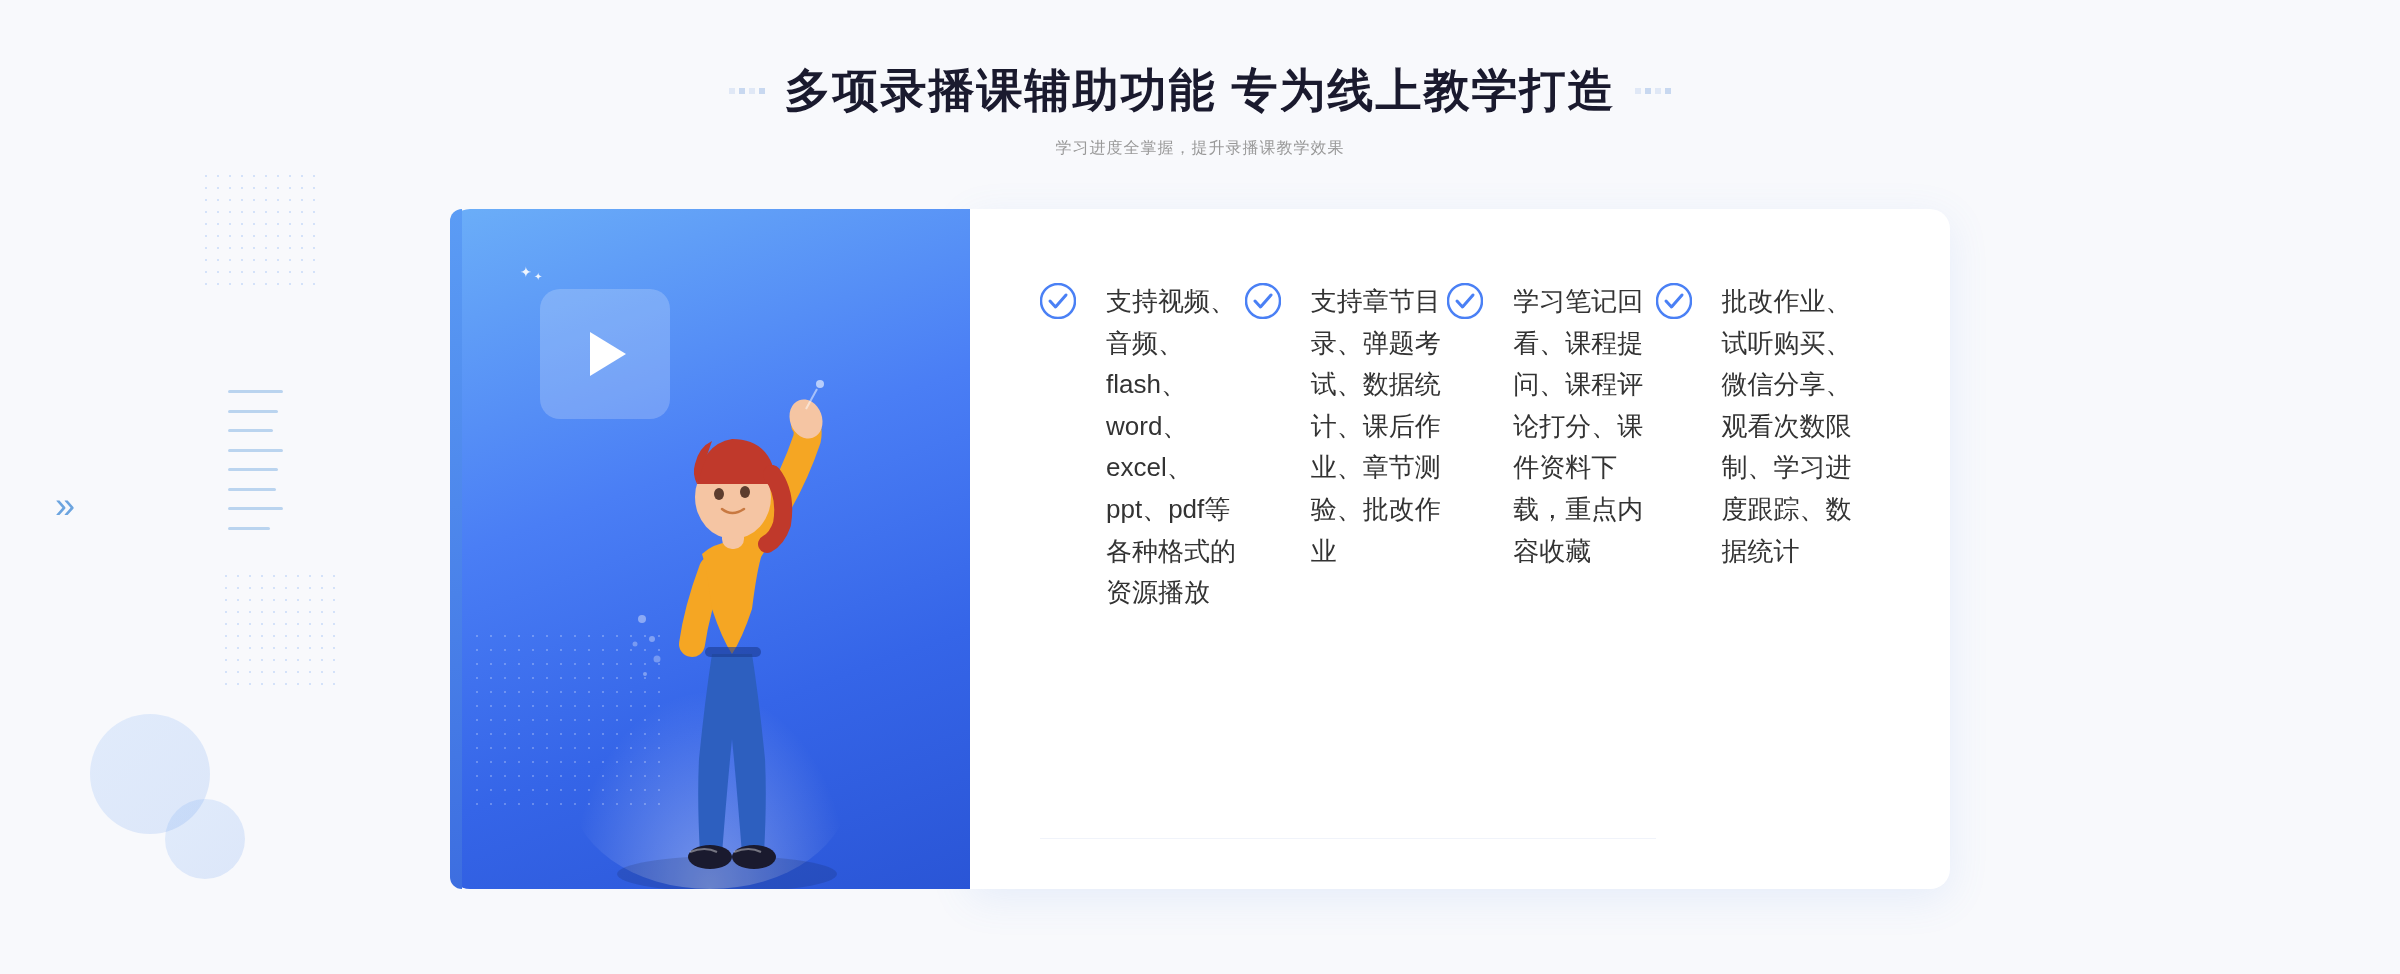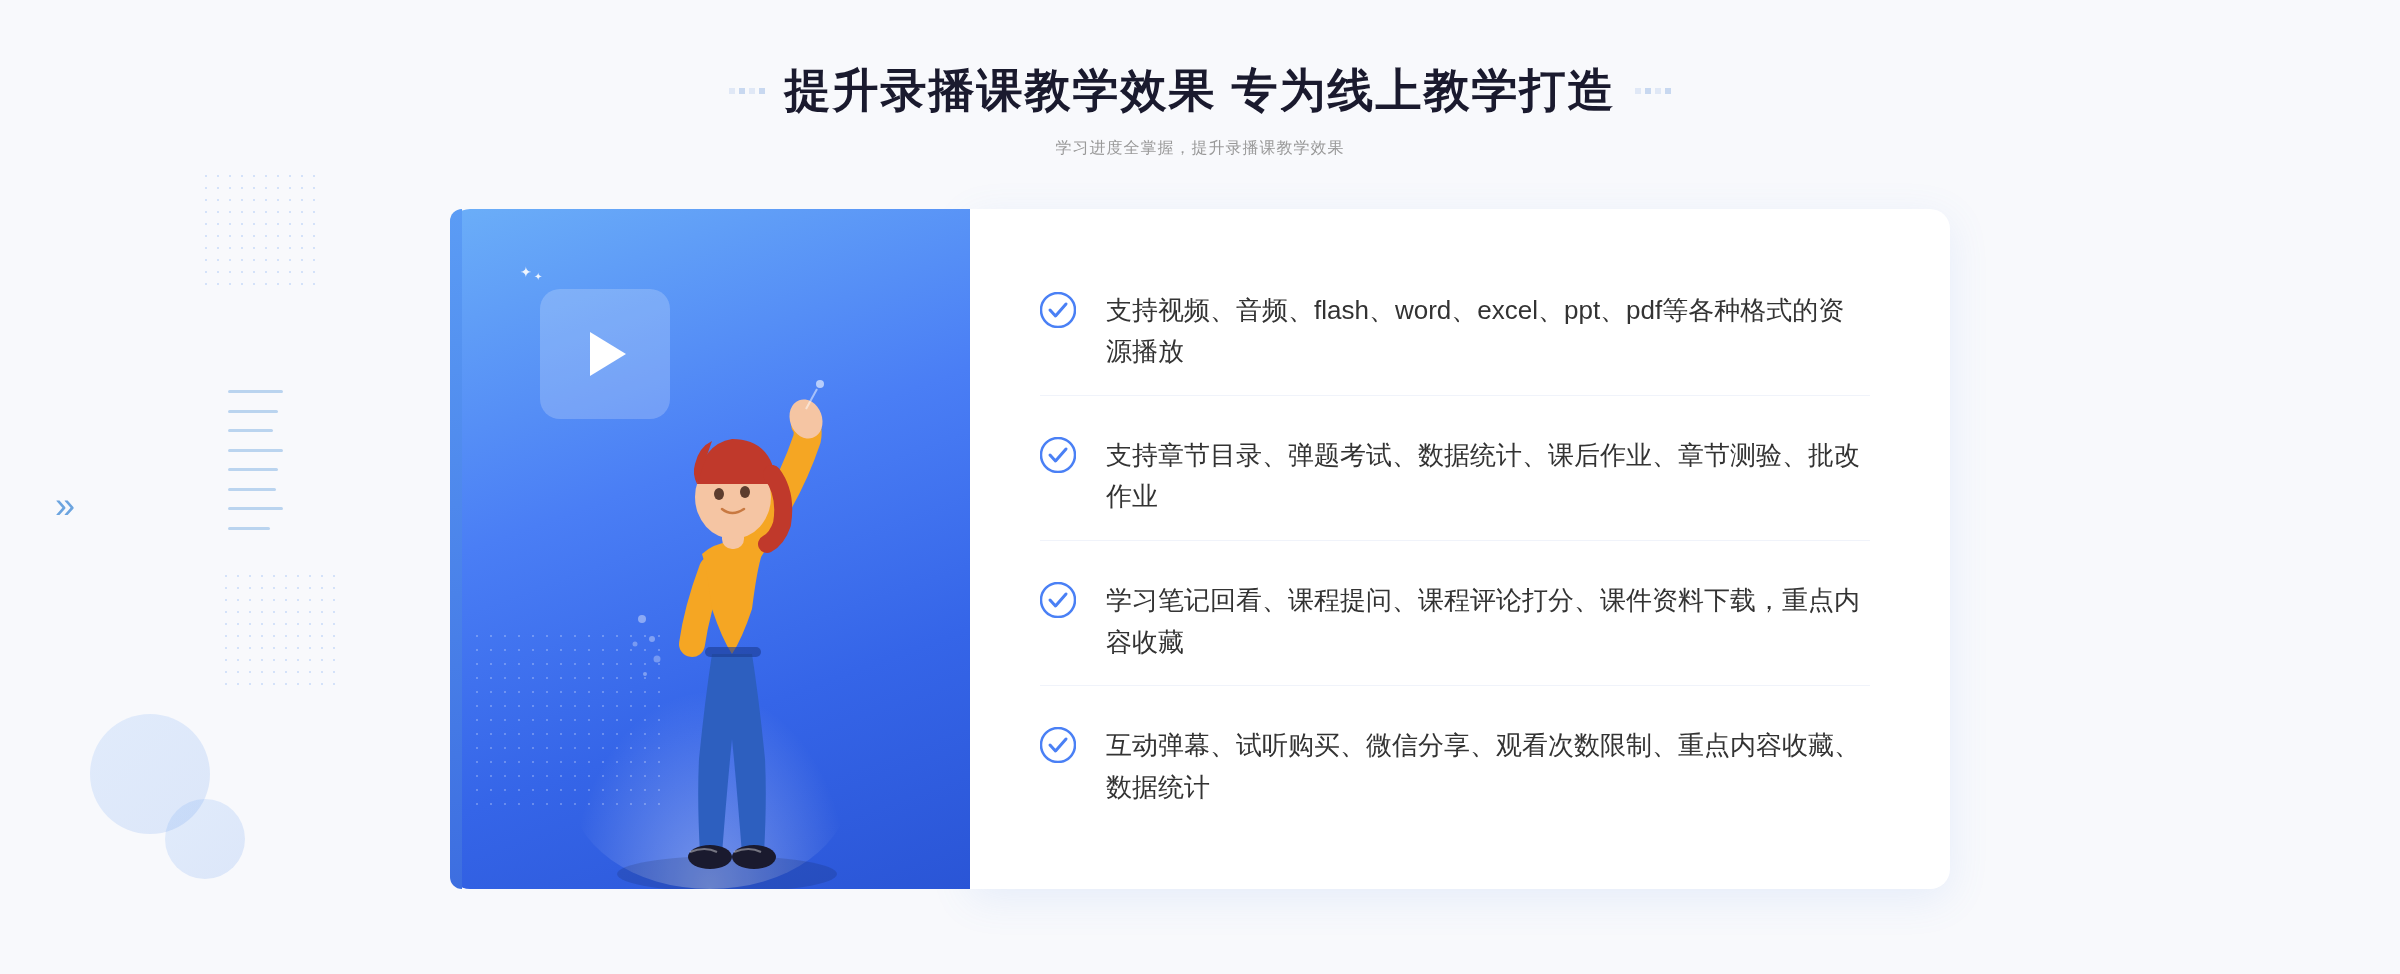--- a/index.html
+++ b/index.html
@@ -231,21 +231,20 @@
       border-radius: 50%;
     }
 
     
     .features-panel {
       flex: 1;
       background: white;
       border-radius: 0 20px 20px 0;
       padding: 50px 80px 50px 70px;
       display: flex;
-      flex-direction: column;
       justify-content: space-around;
       box-shadow: 0 10px 40px rgba(100, 150, 230, 0.12);
     }
 
     .feature-item {
       display: flex;
       align-items: flex-start;
       gap: 30px;
       padding: 22px 0;
       border-bottom: 1px solid #f0f3fa;
@@ -320,21 +319,21 @@
   </div>
 
   <div class="header-section">
     <div class="header-title-row">
       <div class="title-decoration">
         <span></span>
           <span></span>
           <span></span>
           <span></span>
       </div>
-      <h1 class="main-title">提升录播课教学效果 专为线上教学打造</h1>
+      <h1 class="main-title">多项录播课辅助功能 专为线上教学打造</h1>
       <div class="title-decoration">
         <span></span>
           <span></span>
           <span></span>
           <span></span>
       </div>
     </div>
     <p class="subtitle">学习进度全掌握，提升录播课教学效果</p>
   </div>
 
@@ -434,19 +433,19 @@
         <span class="feature-text">学习笔记回看、课程提问、课程评论打分、课件资料下载，重点内容收藏</span>
       </div>
 
       <div class="feature-item">
         <div class="check-icon">
           <svg viewBox="0 0 36 36" xmlns="http://www.w3.org/2000/svg">
             <circle cx="18" cy="18" r="17" fill="none" stroke="#4a80f5" stroke-width="2.5"></circle>
             <path d="M10 18 L15.5 24 L26 12" stroke="#4a80f5" stroke-width="3" fill="none" stroke-linecap="round" stroke-linejoin="round"></path>
           </svg>
         </div>
-        <span class="feature-text">互动弹幕、试听购买、微信分享、观看次数限制、重点内容收藏、数据统计</span>
+        <span class="feature-text">批改作业、试听购买、微信分享、观看次数限制、学习进度跟踪、数据统计</span>
       </div>
 
     </div>
   </div>
 
 </div>
 
 </body></html>

